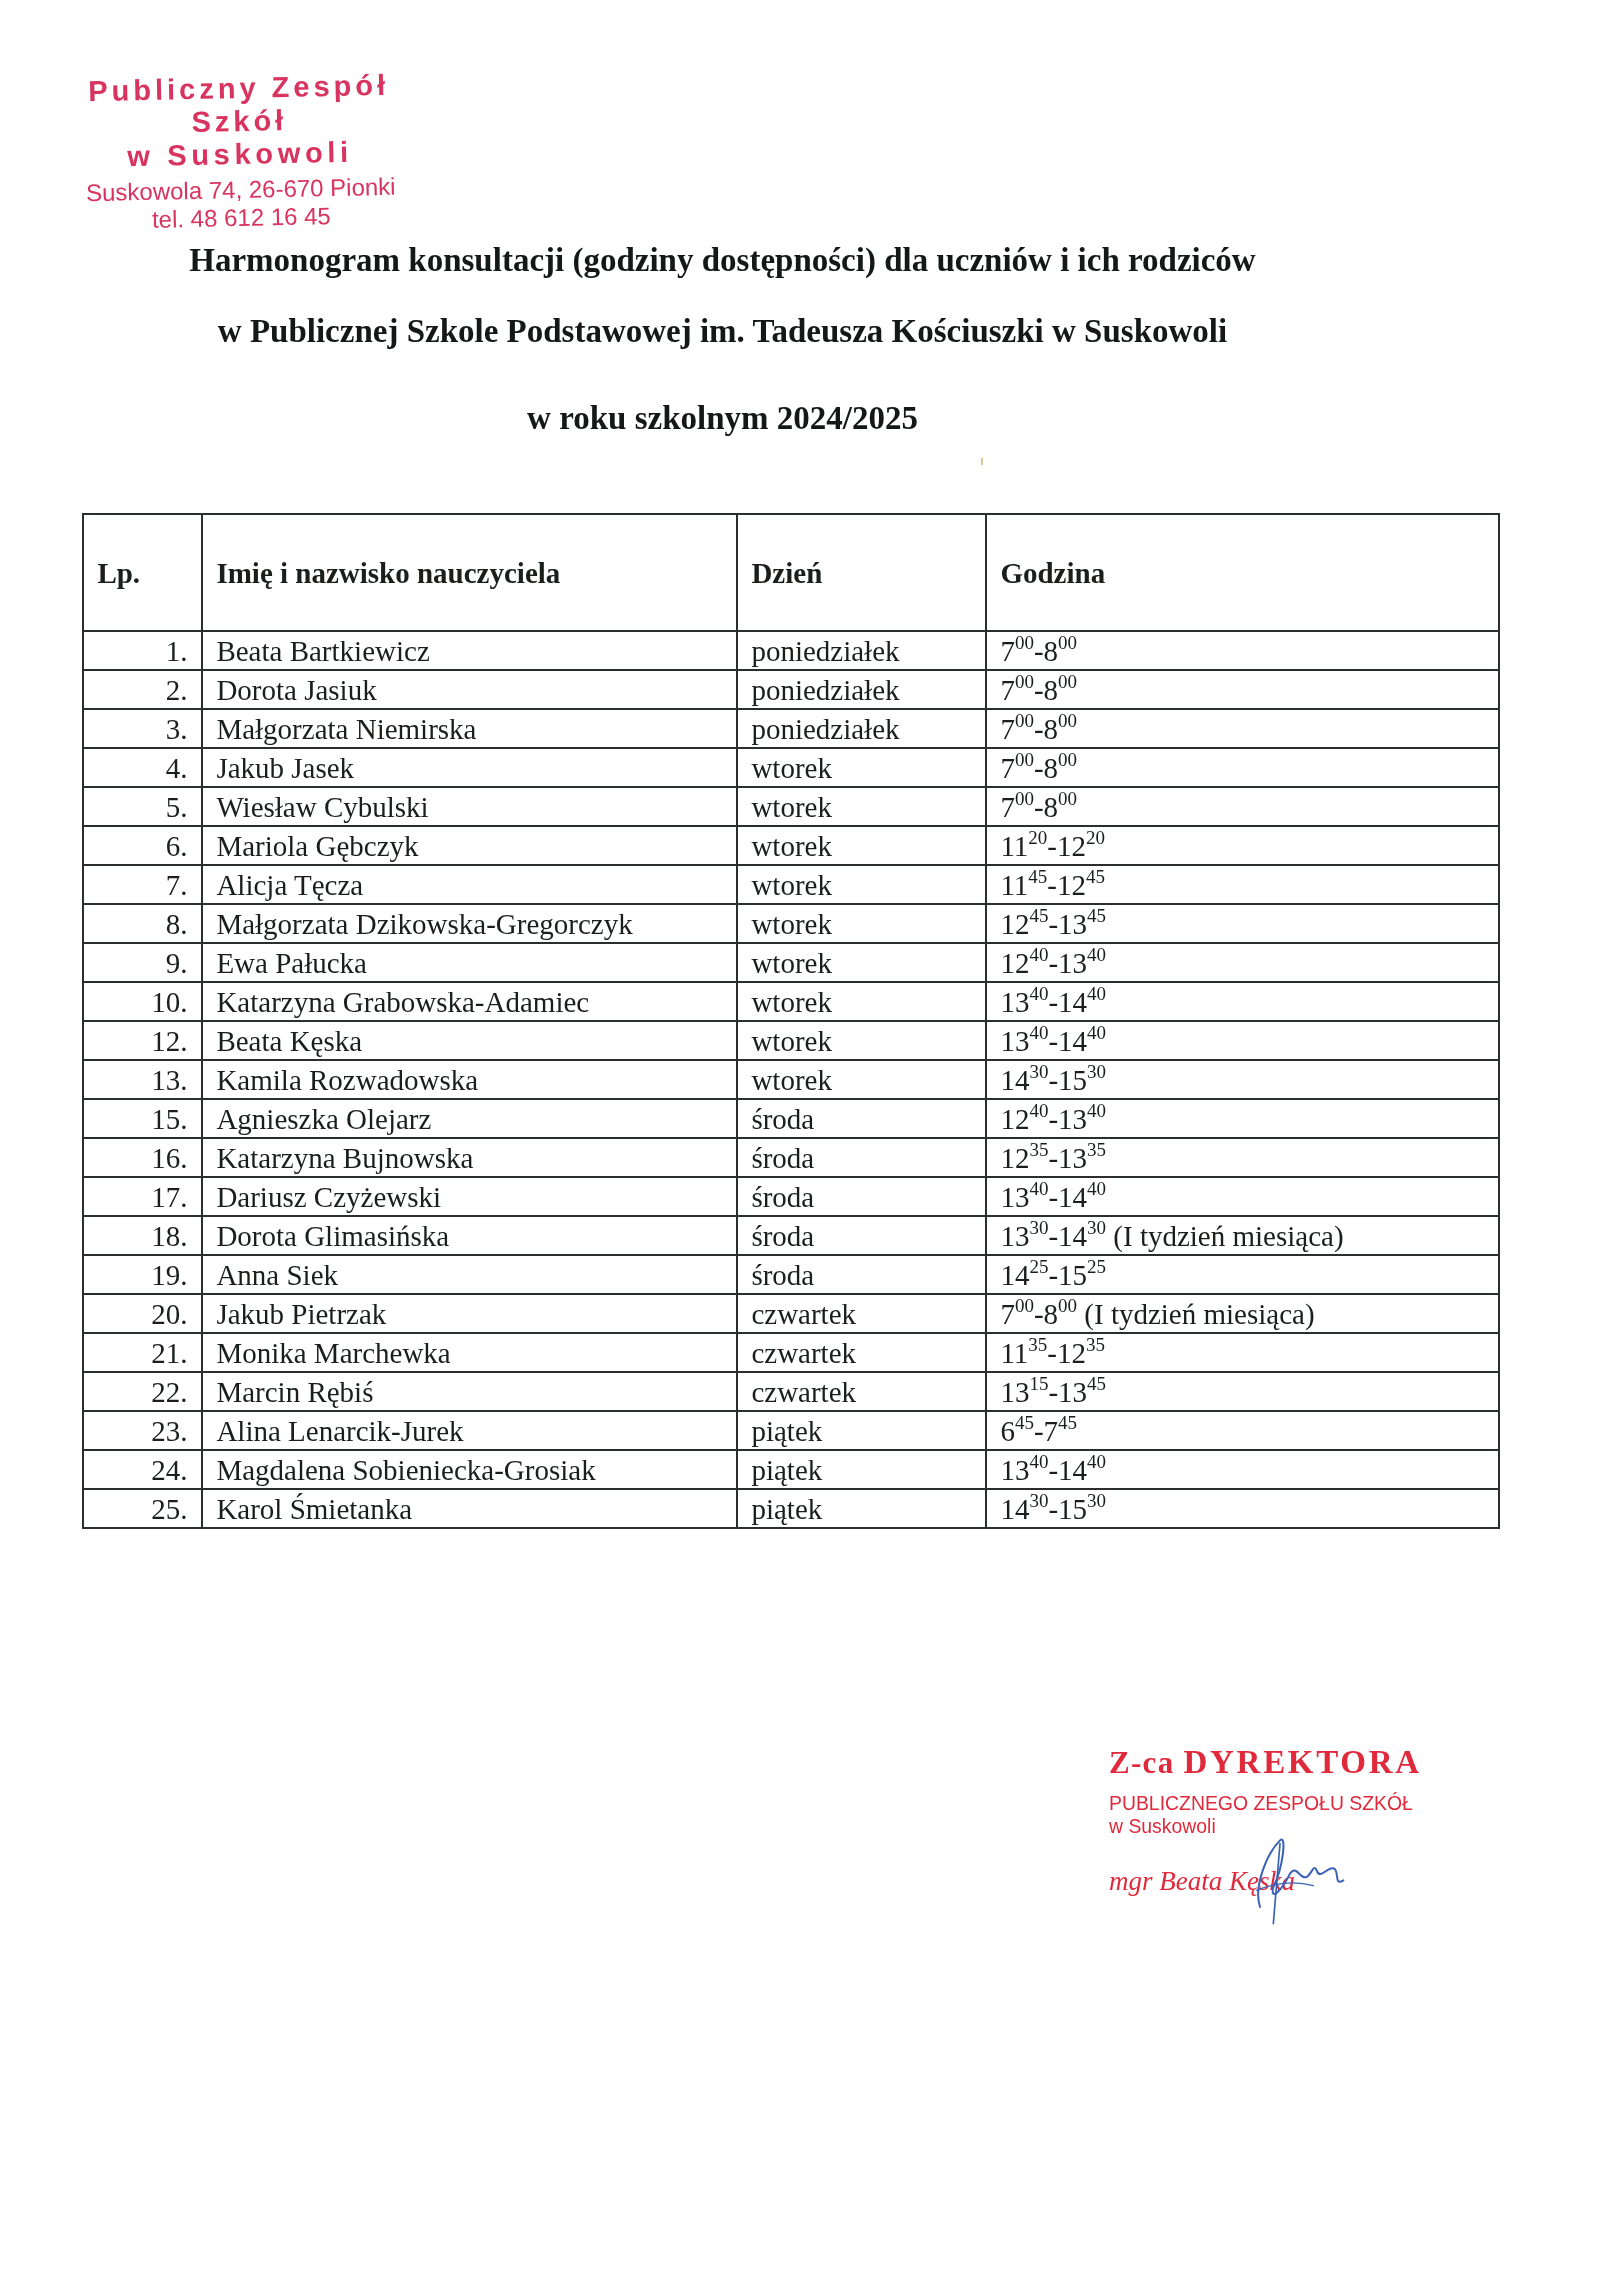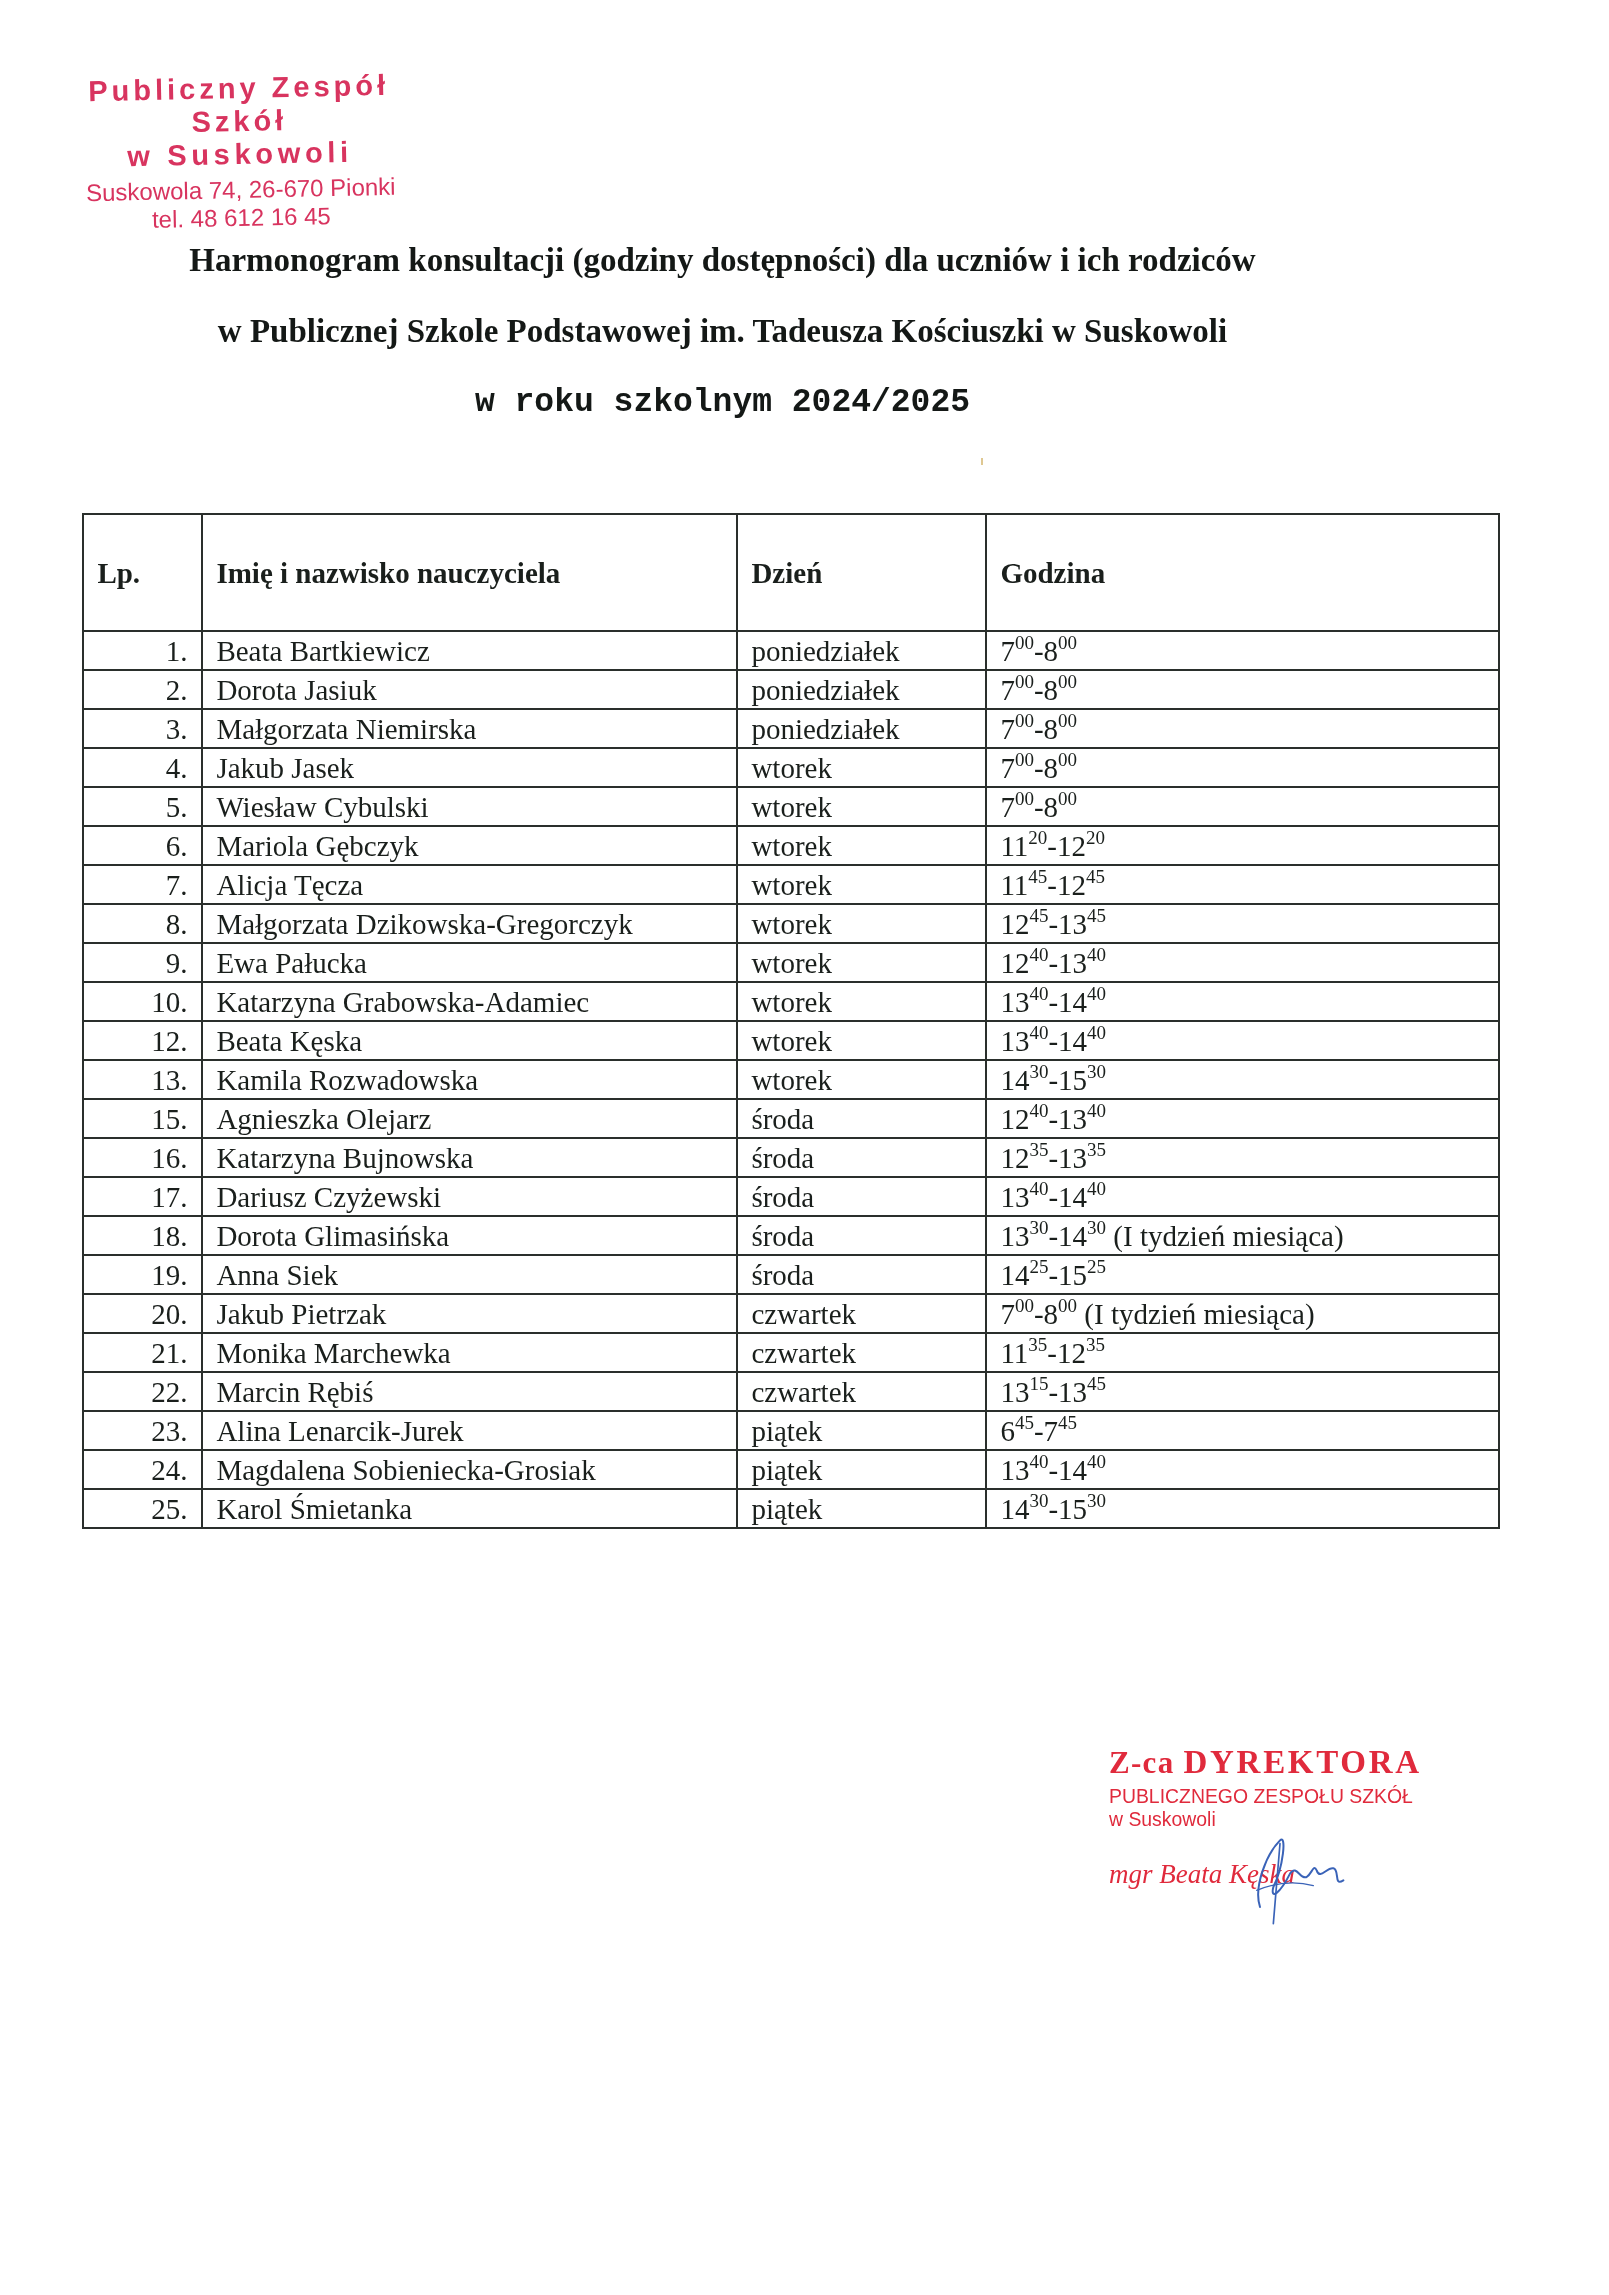--- a/index.html
+++ b/index.html
@@ -10,38 +10,38 @@
                  color: #d8345f; font-family: "Liberation Sans", sans-serif; transform: rotate(-1.2deg); }
     .stamp-top .l1 { font-weight: bold; font-size: 29px; letter-spacing: 4px; line-height: 33px; }
     .stamp-top .l2 { font-weight: bold; font-size: 29px; letter-spacing: 4.7px; line-height: 33px; }
     .stamp-top .l3 { font-size: 24px; line-height: 29px; margin-top: 4px; }
     .stamp-top .l4 { font-size: 24px; line-height: 27px; }
 
     .title { position: absolute; left: 0; width: 1445px; text-align: center;
              font-weight: bold; font-size: 33px; color: #141816; }
     .t1 { top: 242px; }
     .t2 { top: 313px; }
-    .t3 { top: 384px; font-family: Liberation Mono, monospace; }
+    .t3 { top: 400px; }
 
     .tick { position: absolute; left: 981px; top: 458px; width: 2px; height: 6.7px; background: #c9a44a; opacity: .6; }
 
     table.sched { position: absolute; left: 82px; top: 513px; width: 1416px;
                   border-collapse: collapse; font-size: 29px; table-layout: fixed; }
     table.sched td, table.sched th { border: 2px solid #2a2f2c; padding: 0 13.4px; line-height: 36px; height: 37px;
                                      white-space: nowrap; overflow: visible; }
     table.sched th { height: 115px; font-weight: bold; text-align: left; vertical-align: middle; font-size: 29px; }
     table.sched th.lp { text-align: left; padding-left: 13.4px; }
     col.c1 { width: 119px; } col.c2 { width: 535px; } col.c3 { width: 249px; } col.c4 { width: 513px; }
     td.num { text-align: right; padding-right: 20px; }
     td.time sup { font-size: 19px; vertical-align: 12px; line-height: 0; }
 
     .stamp-bot { position: absolute; left: 1109px; top: 1745px; width: 401px; text-align: left; color: #e02a3c; }
     .stamp-bot .b1 { font-family: "Liberation Serif", serif; font-weight: bold; font-size: 31px; line-height: 35px; letter-spacing: 1.3px; }
     .stamp-bot .b1 .big { font-size: 33px; letter-spacing: 2.7px; }
-    .stamp-bot .b2 { font-family: "Liberation Sans", sans-serif; font-size: 19.4px; line-height: 24px; margin-top: 4px; }
+    .stamp-bot .b2 { font-family: "Liberation Sans", sans-serif; font-size: 19.4px; line-height: 24px; margin-top: 11px; }
     .stamp-bot .b3 { font-family: "Liberation Sans", sans-serif; font-size: 19.4px; line-height: 23px; }
     .stamp-bot .b4 { font-family: "Liberation Serif", serif; font-style: italic; font-size: 27px; line-height: 32px; margin-top: 27px; }
     .signature { position: absolute; left: 1233px; top: 1827px; width: 134px; height: 100px; }
   </style>
 </head>
 <body>
 
 <div class="stamp-top">
   <div class="l1">Publiczny Zespół Szkół</div>
   <div class="l2">w Suskowoli</div>

